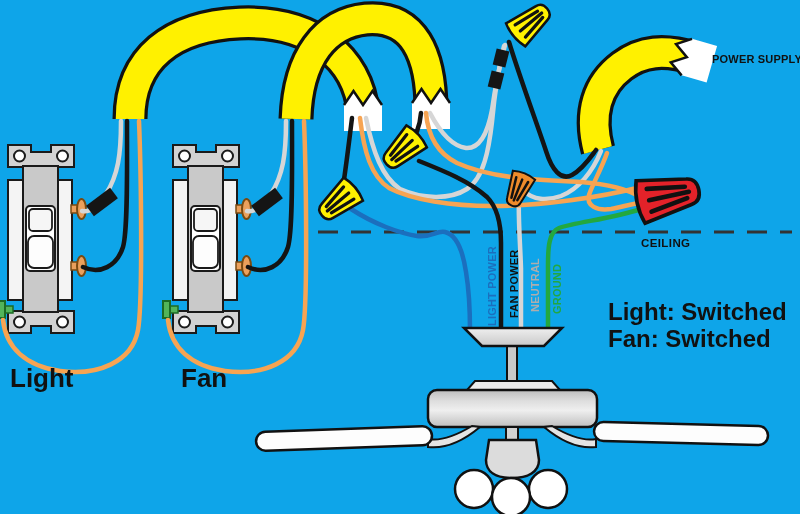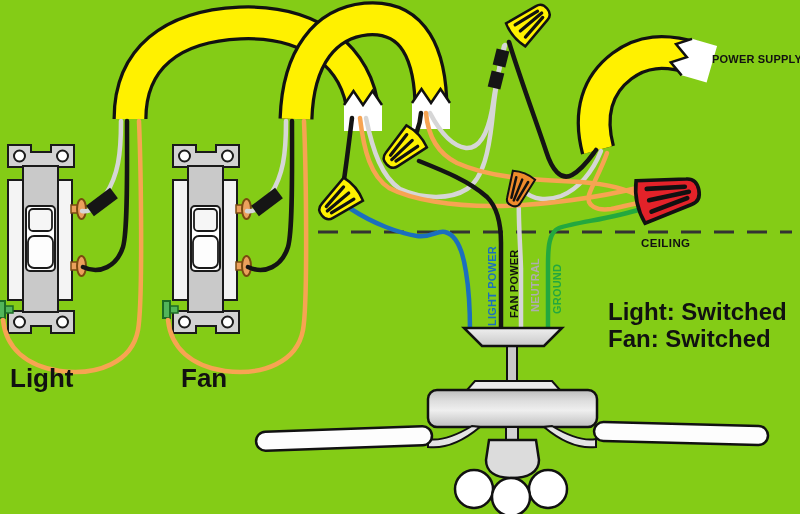--- a/index.html
+++ b/index.html
@@ -1,16 +1,16 @@
 <!DOCTYPE html>
 <html><head>
 <meta charset="utf-8">
 <style>
   html,body{margin:0;padding:0;background:#ffffff;}
-  .stage{position:relative;width:800px;height:514px;background:#84cc16;overflow:hidden;
+  .stage{position:relative;width:800px;height:514px;background:#0ea5e9;overflow:hidden;
          font-family:"Liberation Sans", sans-serif;}
   svg{display:block}
   text{font-family:"Liberation Sans", sans-serif;font-weight:bold;}
   .lbl-small{font-size:11px;letter-spacing:.2px;fill:#111;}
   .lbl-ceiling{font-size:11.5px;letter-spacing:.4px;fill:#111;}
   .lbl-big{font-size:26px;fill:#111;}
   .lbl-note{font-size:24px;fill:#111;}
   .lbl-vert{font-size:11px;letter-spacing:.2px;}
 </style>
 </head>

